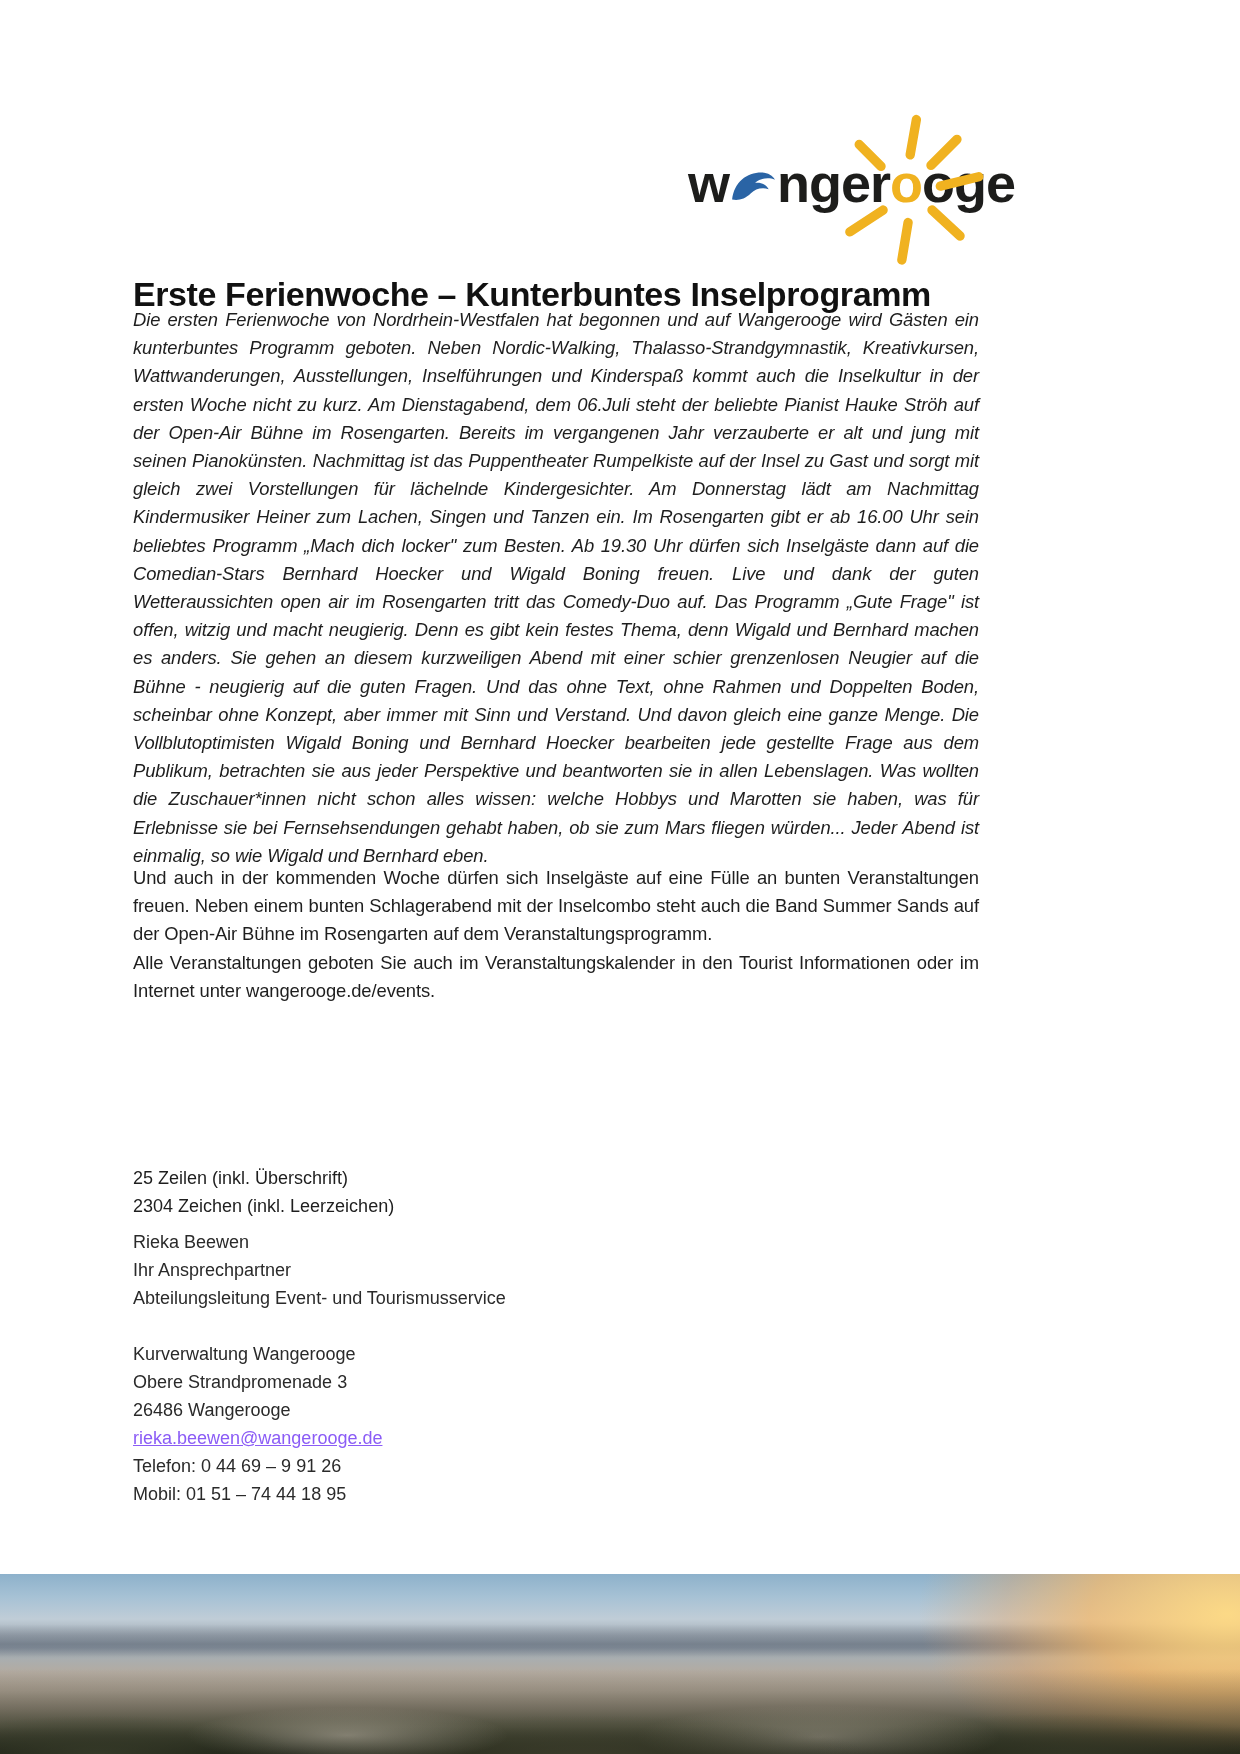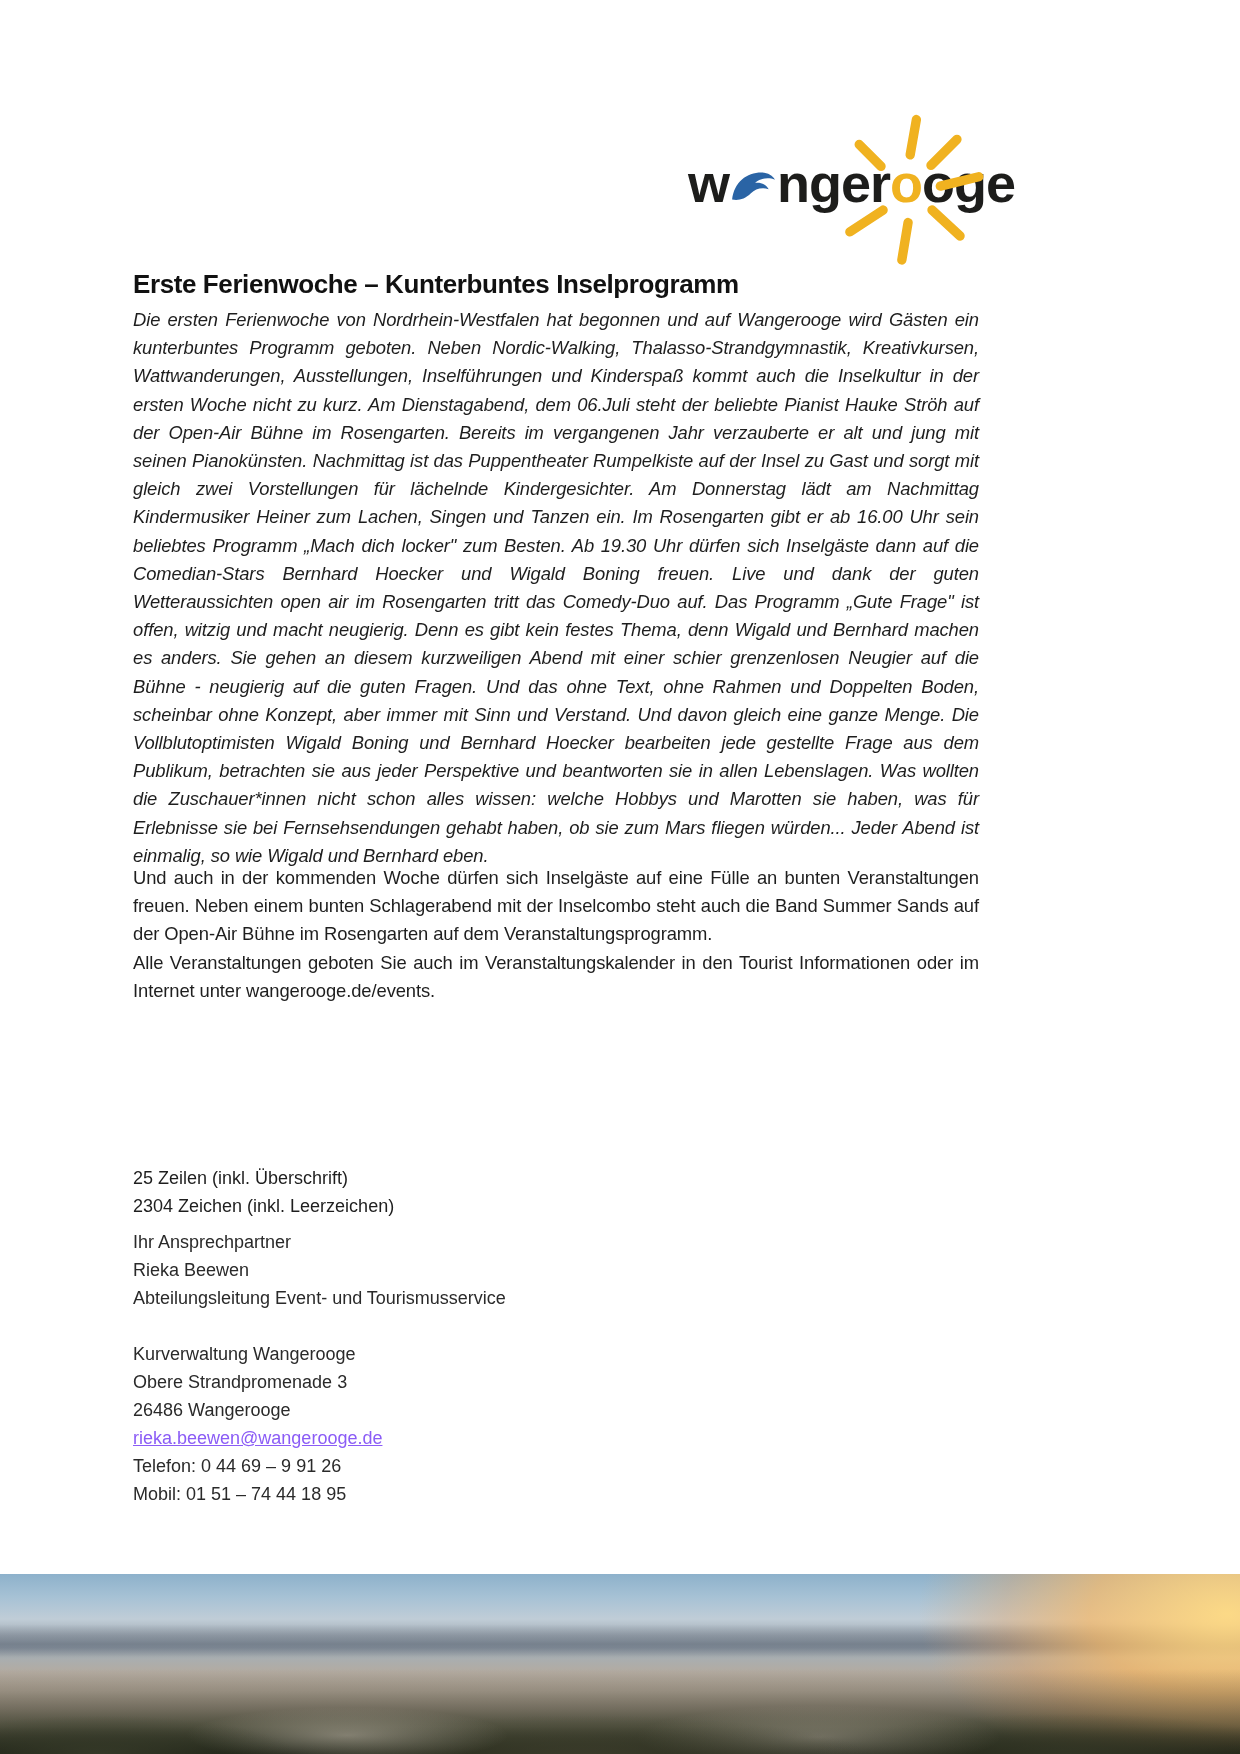--- a/index.html
+++ b/index.html
@@ -39,21 +39,21 @@
     left: 50%; top: 50%;
     width: 156px; height: 156px;
     transform: translate(-50%, -46%);
     pointer-events: none;
   }
 
   
   .heading {
     position: absolute; left: 133px; top: 252px;
     width: 860px;
-    font-size: 26px;
+    font-size: 34px;
     font-weight: 700;
     letter-spacing: -0.4px;
     color: #111;
   }
 
   
   .para1 {
     position: absolute; left: 133px; top: 306px;
     width: 846px;
     font-size: 18.4px;
@@ -169,22 +169,22 @@
   <p>Und auch in der kommenden Woche dürfen sich Inselgäste auf eine Fülle an bunten Veranstaltungen freuen. Neben einem bunten Schlagerabend mit der Inselcombo steht auch die Band Summer Sands auf der Open-Air Bühne im Rosengarten auf dem Veranstaltungsprogramm.</p>
   <p>Alle Veranstaltungen geboten Sie auch im Veranstaltungskalender in den Tourist Informationen oder im Internet unter wangerooge.de/events.</p>
 </div>
 
 <div class="stats">
   <div>25 Zeilen (inkl. Überschrift)</div>
   <div>2304 Zeichen (inkl. Leerzeichen)</div>
 </div>
 
 <div class="contact-intro">
+  <div>Rieka Beewen</div>
   <div>Ihr Ansprechpartner</div>
-  <div>Rieka Beewen</div>
   <div>Abteilungsleitung Event- und Tourismusservice</div>
 </div>
 
 <div class="contact-org">
   <div>Kurverwaltung Wangerooge</div>
   <div>Obere Strandpromenade 3</div>
   <div>26486 Wangerooge</div>
   <div><a class="email" href="#">rieka.beewen@wangerooge.de</a></div>
   <div>Telefon: 0 44 69 – 9 91 26</div>
   <div>Mobil: 01 51 – 74 44 18 95</div>

